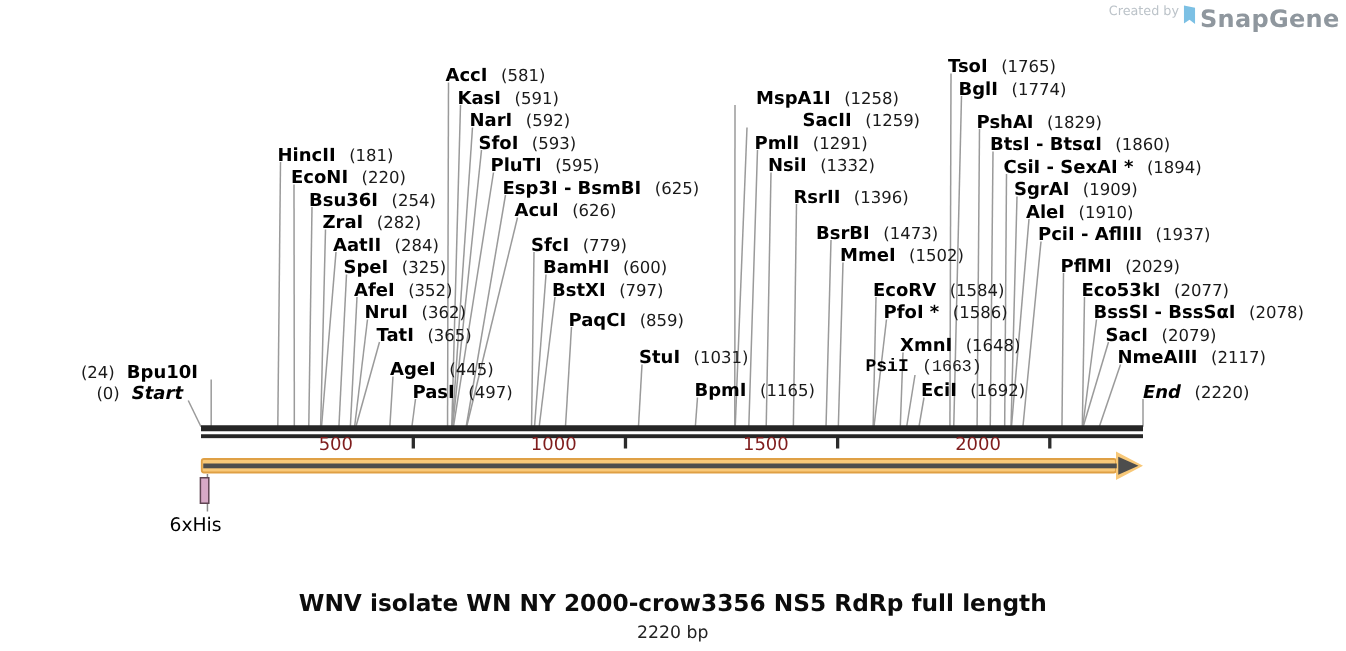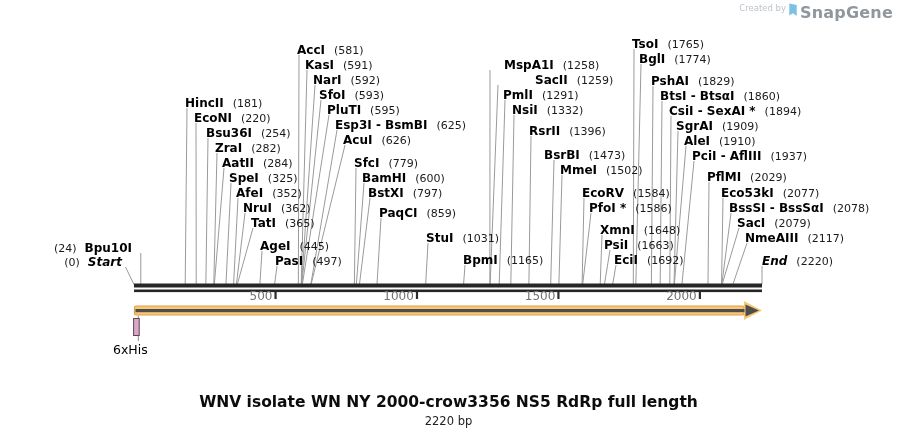--- a/index.html
+++ b/index.html
@@ -5,21 +5,21 @@
   html,body{margin:0;padding:0;background:#fff;}
   #canvas{position:relative;width:897px;height:434px;background:#ffffff;overflow:hidden;
           font-family:"DejaVu Sans","Liberation Sans",sans-serif;}
   #map-svg{position:absolute;left:0;top:0;}
   #labels{position:absolute;left:0;top:0;width:897px;height:434px;}
   .site{position:absolute;white-space:nowrap;line-height:13px;}
   .site .nm{font-weight:bold;font-size:12px;color:#000;}
   .site .ps{font-size:11px;color:#1a1a1a;margin-left:9px;}
   .site.pf .ps{margin-left:0;margin-right:8px;}
   .it{font-style:italic;}
-  .tick-num{position:absolute;width:60px;text-align:right;font-size:12px;line-height:11px;color:#737373;}
+  .tick-num{position:absolute;width:60px;font-size:12px;line-height:11px;color:#7f1d1d;}
   #map-title{position:absolute;left:0;right:0;top:393px;text-align:center;font-weight:bold;
              font-size:15.5px;color:#0c0c0c;}
   #map-subtitle{position:absolute;left:0;right:0;top:414px;text-align:center;font-size:11.5px;color:#222;}
   #his-label{position:absolute;left:113px;top:342px;font-size:12.5px;color:#000;}
   #credit{position:absolute;top:3px;right:4px;display:flex;align-items:flex-start;gap:2px;}
   #credit .cb{font-size:8.5px;color:#bcc3c9;}
   #credit .bn{font-size:16px;font-weight:600;letter-spacing:.2px;color:#8f979e;}
   .leader{stroke:#9a9a9a;stroke-width:1;}
 </style>
 </head>
@@ -128,21 +128,21 @@
       <div class="site" style="left: 488px; top: 57px; margin-left: 16px;"><span class="nm">MspA1I</span><span class="ps">(1258)</span></div>
       <div class="site" style="left: 496px; top: 72px; margin-left: 39px;"><span class="nm">SacII</span><span class="ps">(1259)</span></div>
       <div class="site" style="left: 503px; top: 87px;"><span class="nm">PmlI</span><span class="ps">(1291)</span></div>
       <div class="site" style="left: 512px; top: 102px;"><span class="nm">NsiI</span><span class="ps">(1332)</span></div>
       <div class="site" style="left: 529px; top: 123px;"><span class="nm">RsrII</span><span class="ps">(1396)</span></div>
       <div class="site" style="left: 544px; top: 147px;"><span class="nm">BsrBI</span><span class="ps">(1473)</span></div>
       <div class="site" style="left: 560px; top: 162px;"><span class="nm">MmeI</span><span class="ps">(1502)</span></div>
       <div class="site" style="left: 582px; top: 185px;"><span class="nm">EcoRV</span><span class="ps">(1584)</span></div>
       <div class="site" style="left: 589px; top: 200px;"><span class="nm">PfoI *</span><span class="ps">(1586)</span></div>
       <div class="site" style="left: 600px; top: 222px;"><span class="nm">XmnI</span><span class="ps">(1648)</span></div>
-      <div class="site" style="left: 604px; top: 237px;"><span class="nm">PsiI</span><span class="ps">(1663)</span></div>
+      <div class="site" style="left: 577px; top: 237px; font-family: Liberation Mono, monospace;"><span class="nm">PsiI</span><span class="ps">(1663)</span></div>
       <div class="site" style="left: 614px; top: 252px;"><span class="nm">EciI</span><span class="ps">(1692)</span></div>
       <div class="site" style="left: 632px; top: 36px;"><span class="nm">TsoI</span><span class="ps">(1765)</span></div>
       <div class="site" style="left: 639px; top: 51px;"><span class="nm">BglI</span><span class="ps">(1774)</span></div>
       <div class="site" style="left: 651px; top: 73px;"><span class="nm">PshAI</span><span class="ps">(1829)</span></div>
       <div class="site" style="left: 660px; top: 88px;"><span class="nm">BtsI - BtsαI</span><span class="ps">(1860)</span></div>
       <div class="site" style="left: 669px; top: 103px;"><span class="nm">CsiI - SexAI *</span><span class="ps">(1894)</span></div>
       <div class="site" style="left: 676px; top: 118px;"><span class="nm">SgrAI</span><span class="ps">(1909)</span></div>
       <div class="site" style="left: 684px; top: 133px;"><span class="nm">AleI</span><span class="ps">(1910)</span></div>
       <div class="site" style="left: 692px; top: 148px;"><span class="nm">PciI - AflIII</span><span class="ps">(1937)</span></div>
       <div class="site" style="left: 707px; top: 169px;"><span class="nm">PflMI</span><span class="ps">(2029)</span></div>

